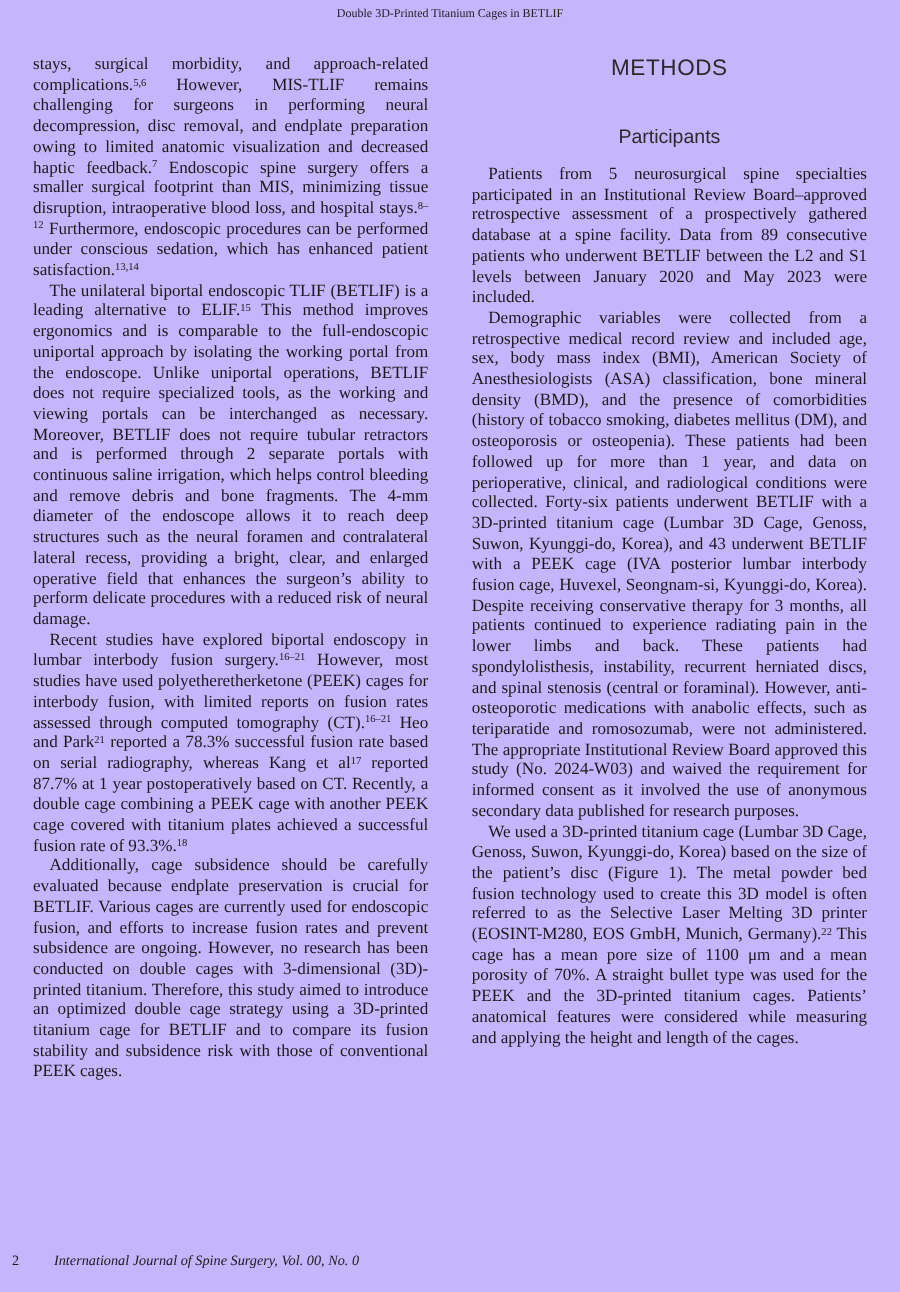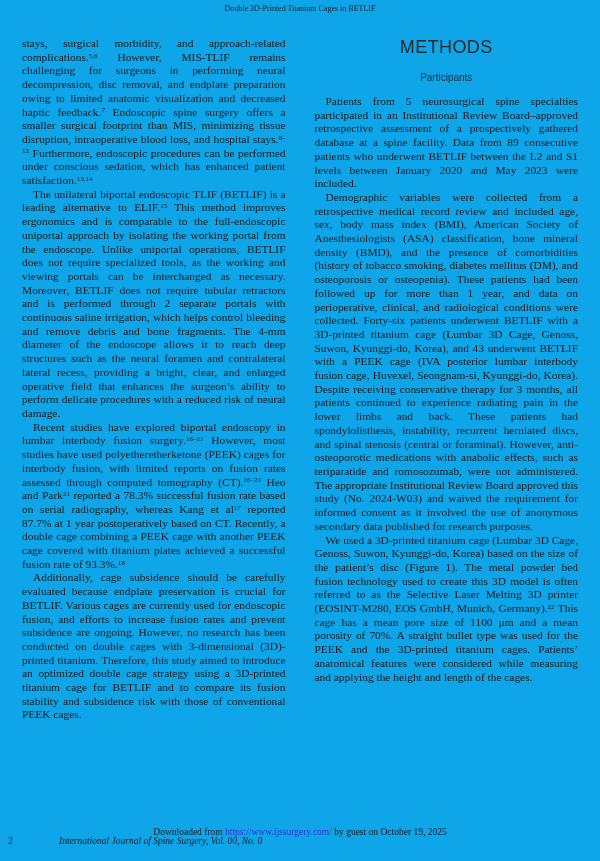--- a/index.html
+++ b/index.html
@@ -1,20 +1,20 @@
 <!DOCTYPE html>
 <html><head>
 <meta charset="utf-8">
 <style>
   html, body { margin: 0; padding: 0; background: #ffffff; }
   .page {
     position: relative;
     width: 600px;
     height: 861px;
-    background: #0ea5e9;
+    background: #c4b5fd;
     font-family: "Liberation Serif", serif;
     color: #1a1a1a;
     overflow: hidden;
   }
   .running-head {
     position: absolute;
     top: 4px;
     left: 0; right: 0;
     text-align: center;
     font-size: 8px;
@@ -40,30 +40,30 @@
   sup {
     font-size: 0.62em;
     line-height: 0;
     vertical-align: baseline;
     position: relative;
     top: -0.45em;
   }
   .h-methods {
     font-family: "Liberation Sans", sans-serif;
     font-weight: 400;
-    font-size: 18px;
+    font-size: 15px;
     letter-spacing: 0.4px;
     text-align: center;
-    margin: 0 0 14px 0;
+    margin: 0 0 29px 0;
     color: #2a2a2a;
   }
   .h-sub {
     font-family: "Liberation Sans", sans-serif;
     font-weight: 400;
-    font-size: 10px;
+    font-size: 13px;
     text-align: center;
     margin: 0 0 12px 0;
     color: #2a2a2a;
   }
   .h-sub2 { margin-top: 35px; margin-bottom: 12px; }
   .footer-download {
     position: absolute;
     top: 827px;
     left: 0; right: 0;
     text-align: center;
@@ -79,21 +79,21 @@
     top: 836px;
     left: 8px;
     font-size: 9.5px;
     color: #1a1a1a;
   }
   .footer-journal .pagenum {
     display: inline-block;
     width: 28px;
     font-style: normal;
   }
-  .footer-journal .journal { font-style: italic; margin-left: 23px; }
+  .footer-journal .journal { font-style: italic; }
 </style>
 </head>
 <body>
 
 <div class="page">
 
   <div class="running-head">Double 3D-Printed Titanium Cages in BETLIF</div>
 
   <div class="columns">
 
@@ -111,21 +111,18 @@
           <p class="para indent">Patients from 5 neurosurgical spine specialties participated in an Institutional Review Board–approved retrospective assessment of a prospectively gathered database at a spine facility. Data from 89 consecutive patients who underwent BETLIF between the L2 and S1 levels between January 2020 and May 2023 were included.</p>
           <p class="para indent">Demographic variables were collected from a retrospective medical record review and included age, sex, body mass index (BMI), American Society of Anesthesiologists (ASA) classification, bone mineral density (BMD), and the presence of comorbidities (history of tobacco smoking, diabetes mellitus (DM), and osteoporosis or osteopenia). These patients had been followed up for more than 1 year, and data on perioperative, clinical, and radiological conditions were collected. Forty-six patients underwent BETLIF with a 3D-printed titanium cage (Lumbar 3D Cage, Genoss, Suwon, Kyunggi-do, Korea), and 43 underwent BETLIF with a PEEK cage (IVA posterior lumbar interbody fusion cage, Huvexel, Seongnam-si, Kyunggi-do, Korea). Despite receiving conservative therapy for 3 months, all patients continued to experience radiating pain in the lower limbs and back. These patients had spondylolisthesis, instability, recurrent herniated discs, and spinal stenosis (central or foraminal). However, anti-osteoporotic medications with anabolic effects, such as teriparatide and romosozumab, were not administered. The appropriate Institutional Review Board approved this study (No. 2024-W03) and waived the requirement for informed consent as it involved the use of anonymous secondary data published for research purposes.</p>
         </div>
       <div>
           <p class="para indent">We used a 3D-printed titanium cage (Lumbar 3D Cage, Genoss, Suwon, Kyunggi-do, Korea) based on the size of the patient’s disc (Figure 1). The metal powder bed fusion technology used to create this 3D model is often referred to as the Selective Laser Melting 3D printer (EOSINT-M280, EOS GmbH, Munich, Germany).<sup>22</sup> This cage has a mean pore size of 1100 μm and a mean porosity of 70%. A straight bullet type was used for the PEEK and the 3D-printed titanium cages. Patients’ anatomical features were considered while measuring and applying the height and length of the cages.</p>
         </div>
     </div>
 
   </div>
 
-  <div class="footer-download">
-    <span>Downloaded from </span><a href="#">https://www.ijssurgery.com/</a><span> by guest on October 19, 2025</span>
-  </div>
 
   <div class="footer-journal">
     <span class="pagenum">2</span><span class="journal">International Journal of Spine Surgery, Vol. 00, No. 0</span>
   </div>
 
 </div>
 
 </body></html>

